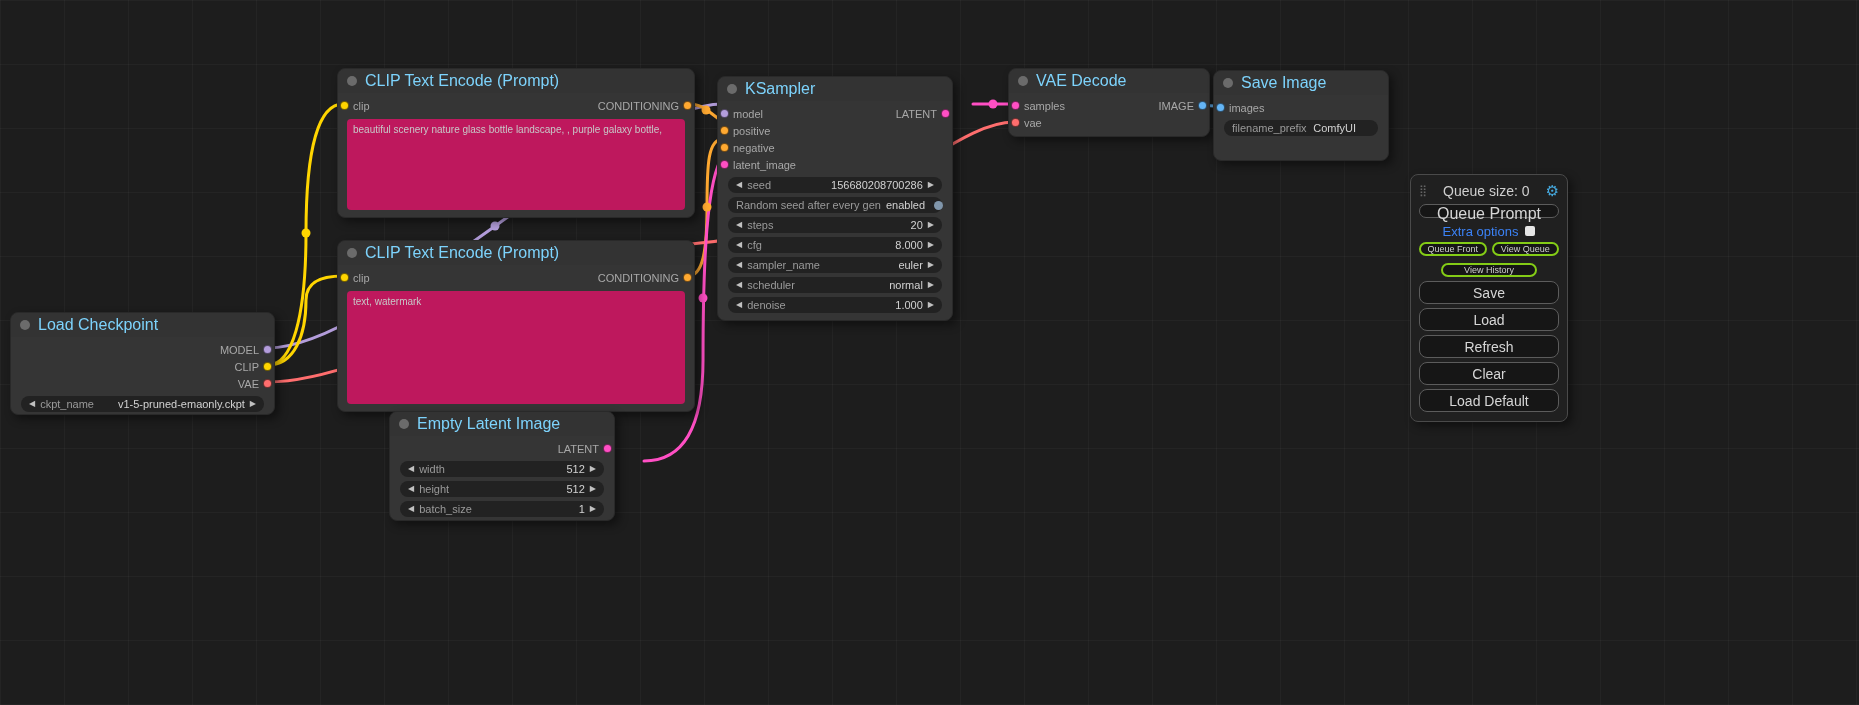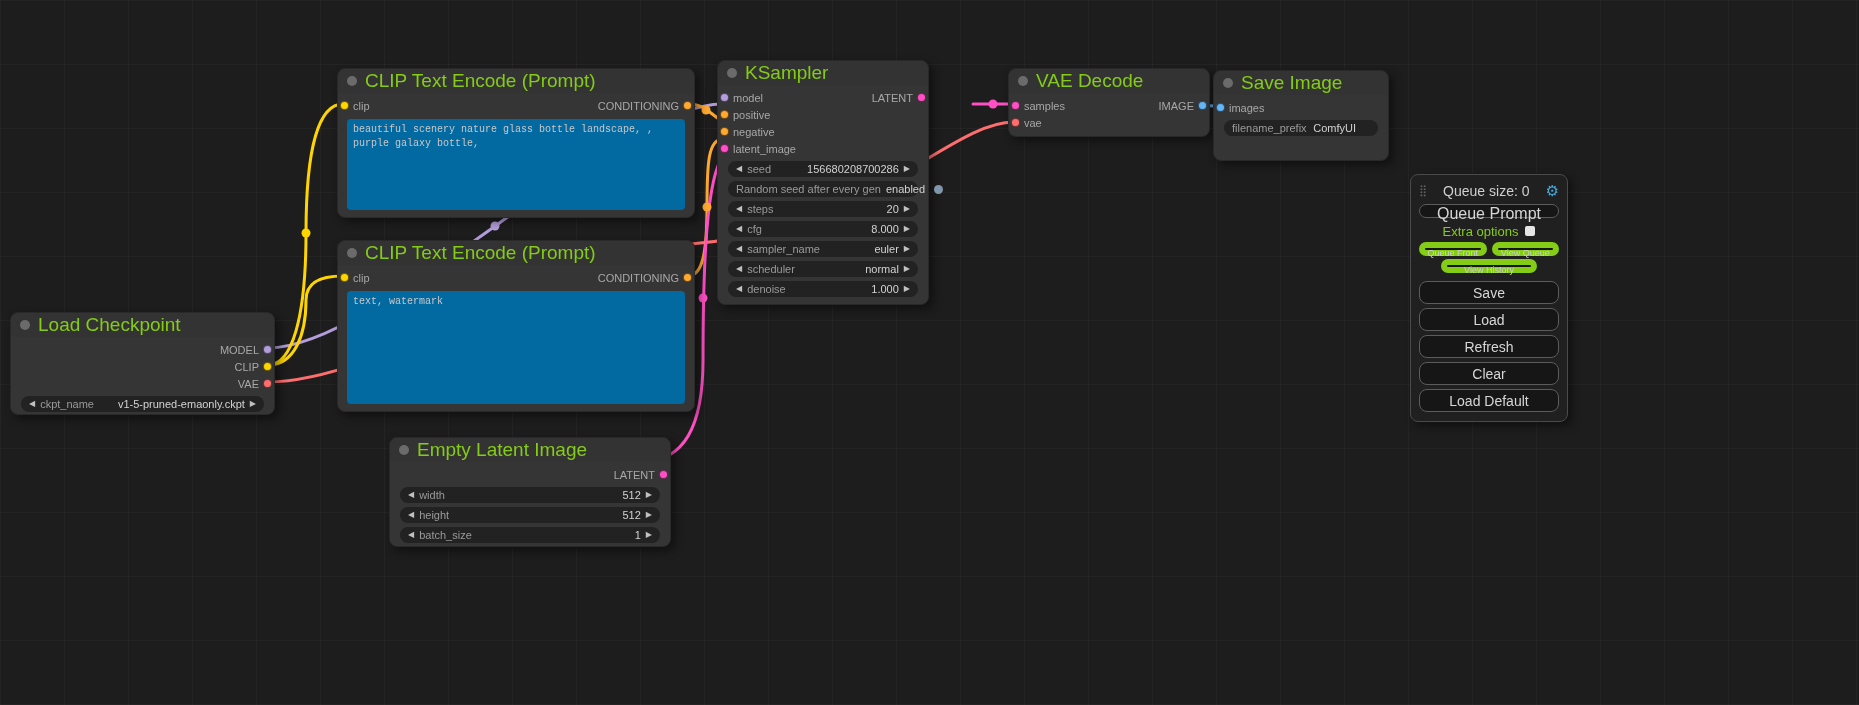--- a/index.html
+++ b/index.html
@@ -19,63 +19,63 @@
   .node {
     position:absolute; z-index:2;
     background:#353535;
     border:1px solid #292929;
     border-radius:8px;
     box-shadow:4px 4px 10px rgba(0,0,0,.45);
     color:#a8a8a8;
   }
   .node-header { height:24px; display:flex; align-items:center; gap:8px; padding:0 9px; background:#333; border-radius:8px 8px 0 0; }
   .collapse-dot { width:10px; height:10px; border-radius:50%; background:#6b6b6b; flex:none; }
-  .node-title { font-size:19px; color:#84cc16; white-space:nowrap; }
+  .node-title { font-size:16px; color:#7dd3fc; white-space:nowrap; }
 
   .slots { padding-top:4px; }
   .slot-row { position:relative; height:17px; display:flex; align-items:center; font-size:11px; color:#a8a8a8;text-align:center; }
   .sdot { position:absolute; width:9px; height:9px; border-radius:50%; top:4px; border:1px solid rgba(0,0,0,.55); }
   .sdot.in  { left:2px; }
   .sdot.out { right:2px; }
   .in-label  { margin-left:15px; }
   .out-label { margin-left:auto; margin-right:15px; }
 
   .widget { height:16px; margin:4px 10px 0; background:#222; border-radius:8px; display:flex; align-items:center; padding:0 8px; gap:5px; font-size:11px; }
   .wlabel { color:#9a9a9a; white-space:nowrap; }
   .wvalue { margin-left:auto; color:#d2d2d2; white-space:nowrap; }
   .warrow { color:#c0c0c0; font-size:8px; flex:none; line-height:1; }
   .toggle-dot { width:9px; height:9px; border-radius:50%; flex:none; margin-left:4px; }
 
   .prompt-text {
     position:absolute; left:9px; right:9px; top:50px; bottom:7px;
-    background:#0369a1; border-radius:4px; padding:4px 6px;
-    font-family:Liberation Mono, monospace; font-size:10px; line-height:1.4; color:#c8c8c8;
+    background:#be185d; border-radius:4px; padding:4px 6px;
+    font-family:Liberation Sans, sans-serif; font-size:10px; line-height:1.4; color:#c8c8c8;
     white-space:pre-wrap; overflow:hidden;
   }
 
   #menu {
     position:absolute; z-index:3; left:1410px; top:174px; width:158px;
     background:#202020; border:1px solid #4a4a4a; border-radius:8px;
     padding:5px 8px 9px;
     box-shadow:4px 4px 10px rgba(0,0,0,.45);
   }
   #menu-header { display:flex; align-items:center; height:21px; }
   #drag-handle { color:#666; font-size:11px; cursor:grab; }
   #queue-size { flex:1; text-align:center; color:#cfcfcf; font-size:14px; }
   #gear { font-size:15px; line-height:1; cursor:pointer; }
   .mbtn {
     display:block; width:100%; height:23px; margin-top:4px;
     background:#161616; border:1px solid #5c5c5c; border-radius:8px;
     color:#d6d6d6; font-family:inherit; font-size:14px; cursor:pointer;
   }
   .mbtn.big { height:14px; font-size:16px; margin-top:3px; }
-  #extra-options { display:flex; align-items:center; justify-content:center; gap:7px; margin-top:5px; color:#84cc16; font-size:13px; height:16px; }
+  #extra-options { display:flex; align-items:center; justify-content:center; gap:7px; margin-top:5px; color:#3b82f6; font-size:13px; height:16px; }
   #extra-checkbox { width:10px; height:10px; background:#e6e6e6; border-radius:2px; cursor:pointer; }
   .small-row { display:flex; gap:5px; margin-top:3px; }
-  .sbtn { flex:1; height:14px; background:#161616; border:6px solid #84cc16; border-radius:7px; color:#cfcfcf; font-family:inherit; font-size:9px; cursor:pointer; padding:0; }
+  .sbtn { flex:1; height:14px; background:#161616; border:2px solid #84cc16; border-radius:7px; color:#cfcfcf; font-family:inherit; font-size:9px; cursor:pointer; padding:0; }
   #view-history-wrap { text-align:center; margin-top:3px; }
   #view-history { width:96px; flex:none; }
 </style>
 </head>
 <body>
 
 <svg id="wires" width="1859" height="705">
   <path d="M268,348 C380,348 610,104 723,104" stroke="#B39DDB"></path>
   <path d="M268,365 C292,365 306,318 306,233 C306,150 318,104 343,104" stroke="#FFD500"></path>
   <path d="M268,365 C294,365 306,336 306,300 C306,281 322,276 343,276" stroke="#FFD500"></path>
@@ -147,21 +147,21 @@
     <div class="slot-row">
       <span class="sdot in" style="background-color: rgb(255, 213, 0);"></span>
       <span class="in-label">clip</span>
       <span class="out-label">CONDITIONING</span>
       <span class="sdot out" style="background-color: rgb(255, 169, 49);"></span>
     </div>
   </div>
   <div class="prompt-text">text, watermark</div>
 </div>
 
-<div class="node" style="left:389px;top:437px;width:282px;height:110px">
+<div class="node" style="left:389px;top:411px;width:226px;height:110px">
   <div class="node-header">
     <span class="collapse-dot"></span>
     <span class="node-title">Empty Latent Image</span>
   </div>
   <div class="slots">
     <div class="slot-row">
       <span class="out-label">LATENT</span>
       <span class="sdot out" style="background-color: rgb(255, 79, 196);"></span>
     </div>
   </div>
@@ -178,21 +178,21 @@
     <span class="warrow">▶</span>
   </div>
   <div class="widget">
     <span class="warrow">◀</span>
     <span class="wlabel">batch_size</span>
     <span class="wvalue">1</span>
     <span class="warrow">▶</span>
   </div>
 </div>
 
-<div class="node" style="left:717px;top:60px;width:212px;height:245px">
+<div class="node" style="left:717px;top:76px;width:236px;height:245px">
   <div class="node-header">
     <span class="collapse-dot"></span>
     <span class="node-title">KSampler</span>
   </div>
   <div class="slots">
     <div class="slot-row">
       <span class="sdot in" style="background-color: rgb(179, 157, 219);"></span>
       <span class="in-label">model</span>
       <span class="out-label">LATENT</span>
       <span class="sdot out" style="background-color: rgb(255, 79, 196);"></span>

